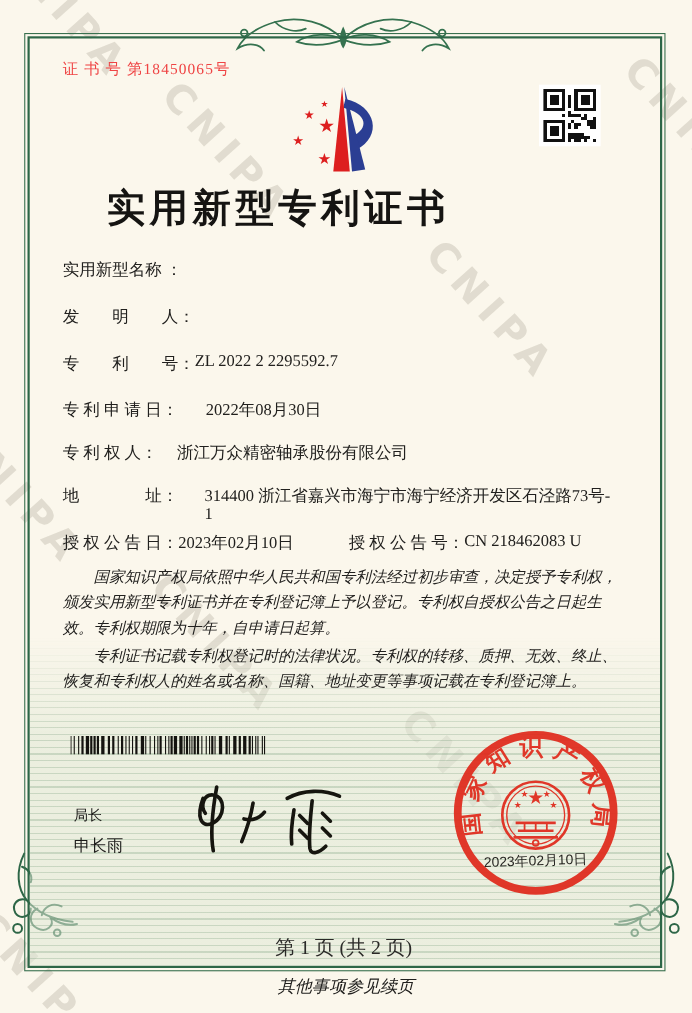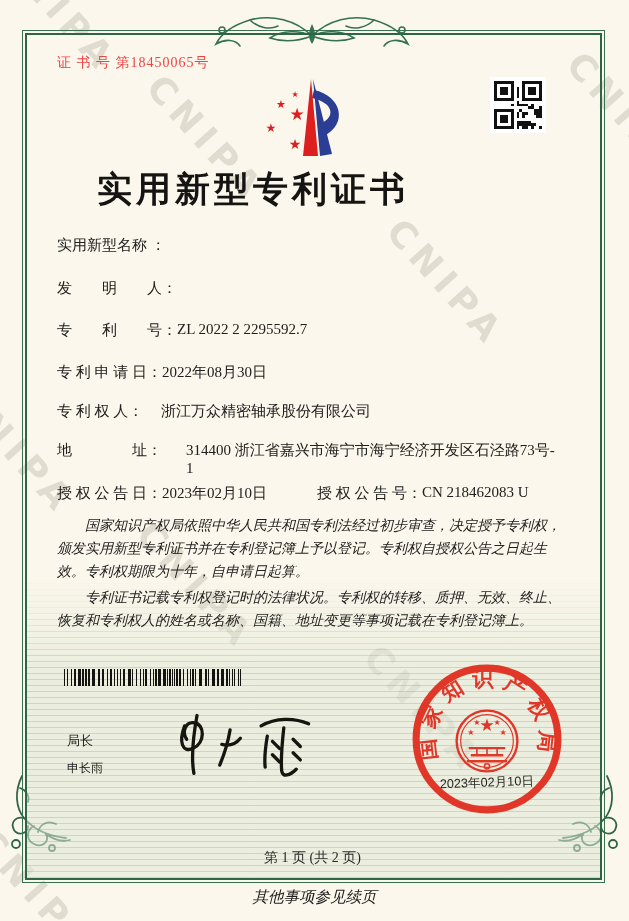--- a/index.html
+++ b/index.html
@@ -41,27 +41,27 @@
   .grant-group2 .flabel{flex:0 0 104px;}
 
   .paras{left:57px;top:514px;width:516px;font-size:14px;line-height:23px;
          color:#22211f;font-style:italic;}
   .paras p{margin:0 0 3px 0;text-indent:2em;}
 
   .barcode{left:64px;top:669px;width:180px;height:17px;}
 
   .signer-title{left:67px;top:732px;font-size:13px;color:#1c1b19;
      font-family:"Liberation Sans","DejaVu Sans",sans-serif;font-weight:500;}
-  .signer-name{left:67px;top:760px;font-size:12px;color:#1c1b19;
+  .signer-name{left:67px;top:760px;font-size:15px;color:#1c1b19;
      font-family:"Liberation Sans","DejaVu Sans",sans-serif;font-weight:500;}
   .signature{left:166px;top:706px;}
 
   .seal{left:406px;top:658px;z-index:6;}
 
-  .page-no{left:22px;top:849px;width:581px;text-align:center;font-size:14px;
+  .page-no{left:22px;top:849px;width:581px;text-align:center;font-size:18px;
            color:#2a2927;z-index:5;}
   .continuation{left:0;top:887px;width:629px;text-align:center;font-size:15.5px;
                 font-style:italic;color:#21201e;z-index:5;}
 </style>
 </head>
 <body>
 
 <div class="page">
 
   <div class="wm" style="left:-20px;top:-12px;">CNIPA</div>
@@ -196,21 +196,21 @@
   <div class="abs field-row" style="top:236px;">
     <span class="flabel">实用新型名称 ：</span>
   </div>
   <div class="abs field-row" style="top:279px;">
     <span class="flabel">发　　明　　人：</span>
   </div>
   <div class="abs field-row" style="top:321px;">
     <span class="flabel">专　　利　　号：</span>
     <span class="fvalue">ZL 2022 2 2295592.7</span>
   </div>
-  <div class="abs field-row" style="top:363px;">
+  <div class="abs field-row" style="top:363px;gap:25px;">
     <span class="flabel">专 利 申 请 日：</span>
     <span class="fvalue">2022年08月30日</span>
   </div>
   <div class="abs field-row" style="top:402px;">
     <span class="flabel">专 利 权 人：</span>
     <span class="fvalue">浙江万众精密轴承股份有限公司</span>
   </div>
   <div class="abs field-row" style="top:441px;gap:24px;">
     <span class="flabel">地　　　　址：</span>
     <span class="fvalue" style="max-width:400px;"><span>314400 浙江省嘉兴市海宁市海宁经济开发区石泾路73号-</span><br><span>1</span></span>

